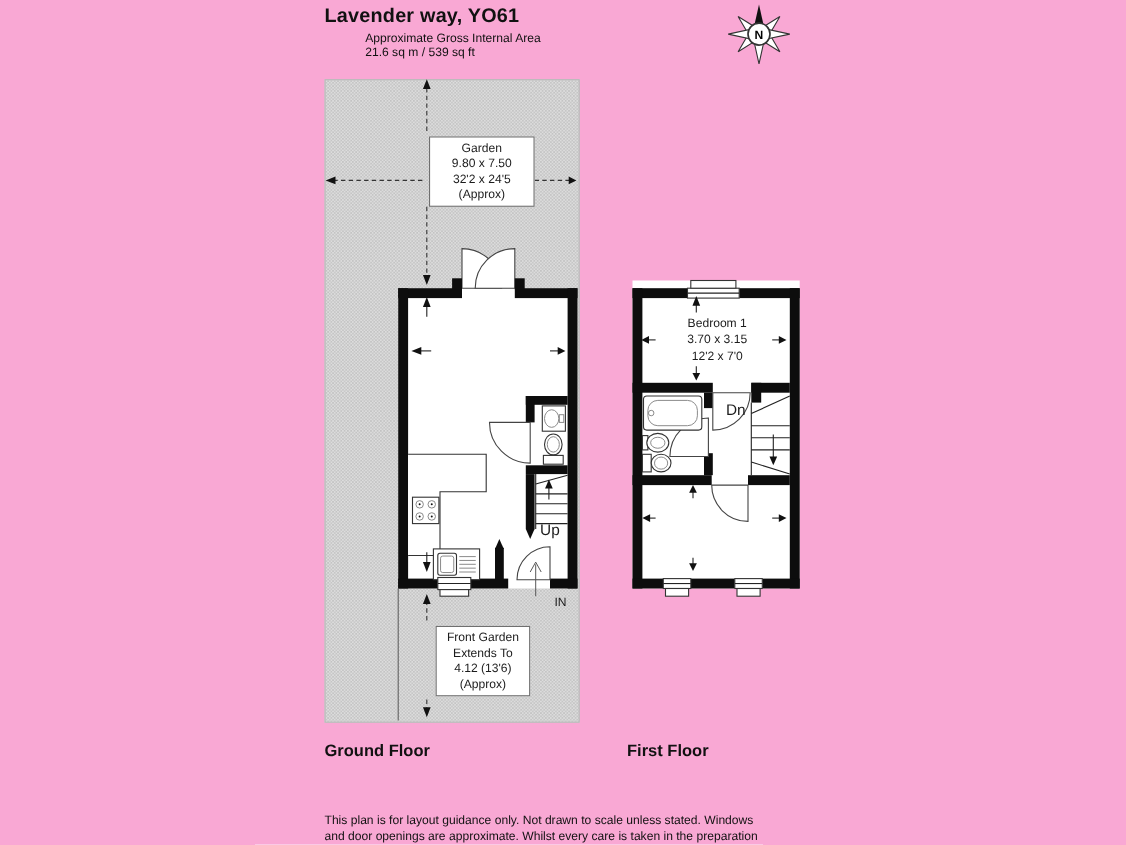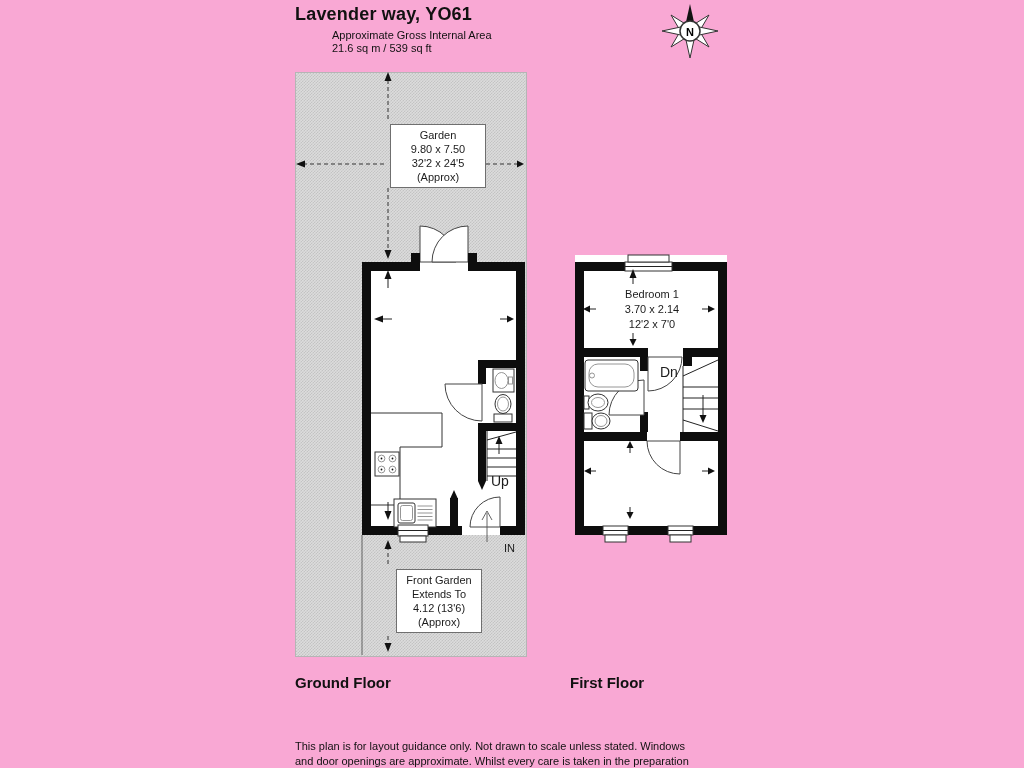--- a/index.html
+++ b/index.html
@@ -277,21 +277,21 @@
   <div class="abs labelbox" style="left:396px;top:569px;width:80px;">
     <div>Front Garden</div>
     <div>Extends To</div>
     <div>4.12 (13'6)</div>
     <div>(Approx)</div>
   </div>
 
 
   <div class="abs roomlbl" style="left:597px;top:287px;width:110px;">
     <div>Bedroom 1</div>
-    <div>3.70 x 2.14</div>
+    <div>3.70 x 3.15</div>
     <div>12'2 x 7'0</div>
   </div>
 
 
   <div class="abs smalllbl" style="left:491px;top:473px;">Up</div>
   <div class="abs smalllbl" style="left:660px;top:364px;">Dn</div>
   <div class="abs inlbl" style="left:504px;top:542px;">IN</div>
 
   <div class="abs floorlbl" style="left:295px;top:674px;">Ground Floor</div>
   <div class="abs floorlbl" style="left:570px;top:674px;">First Floor</div>

